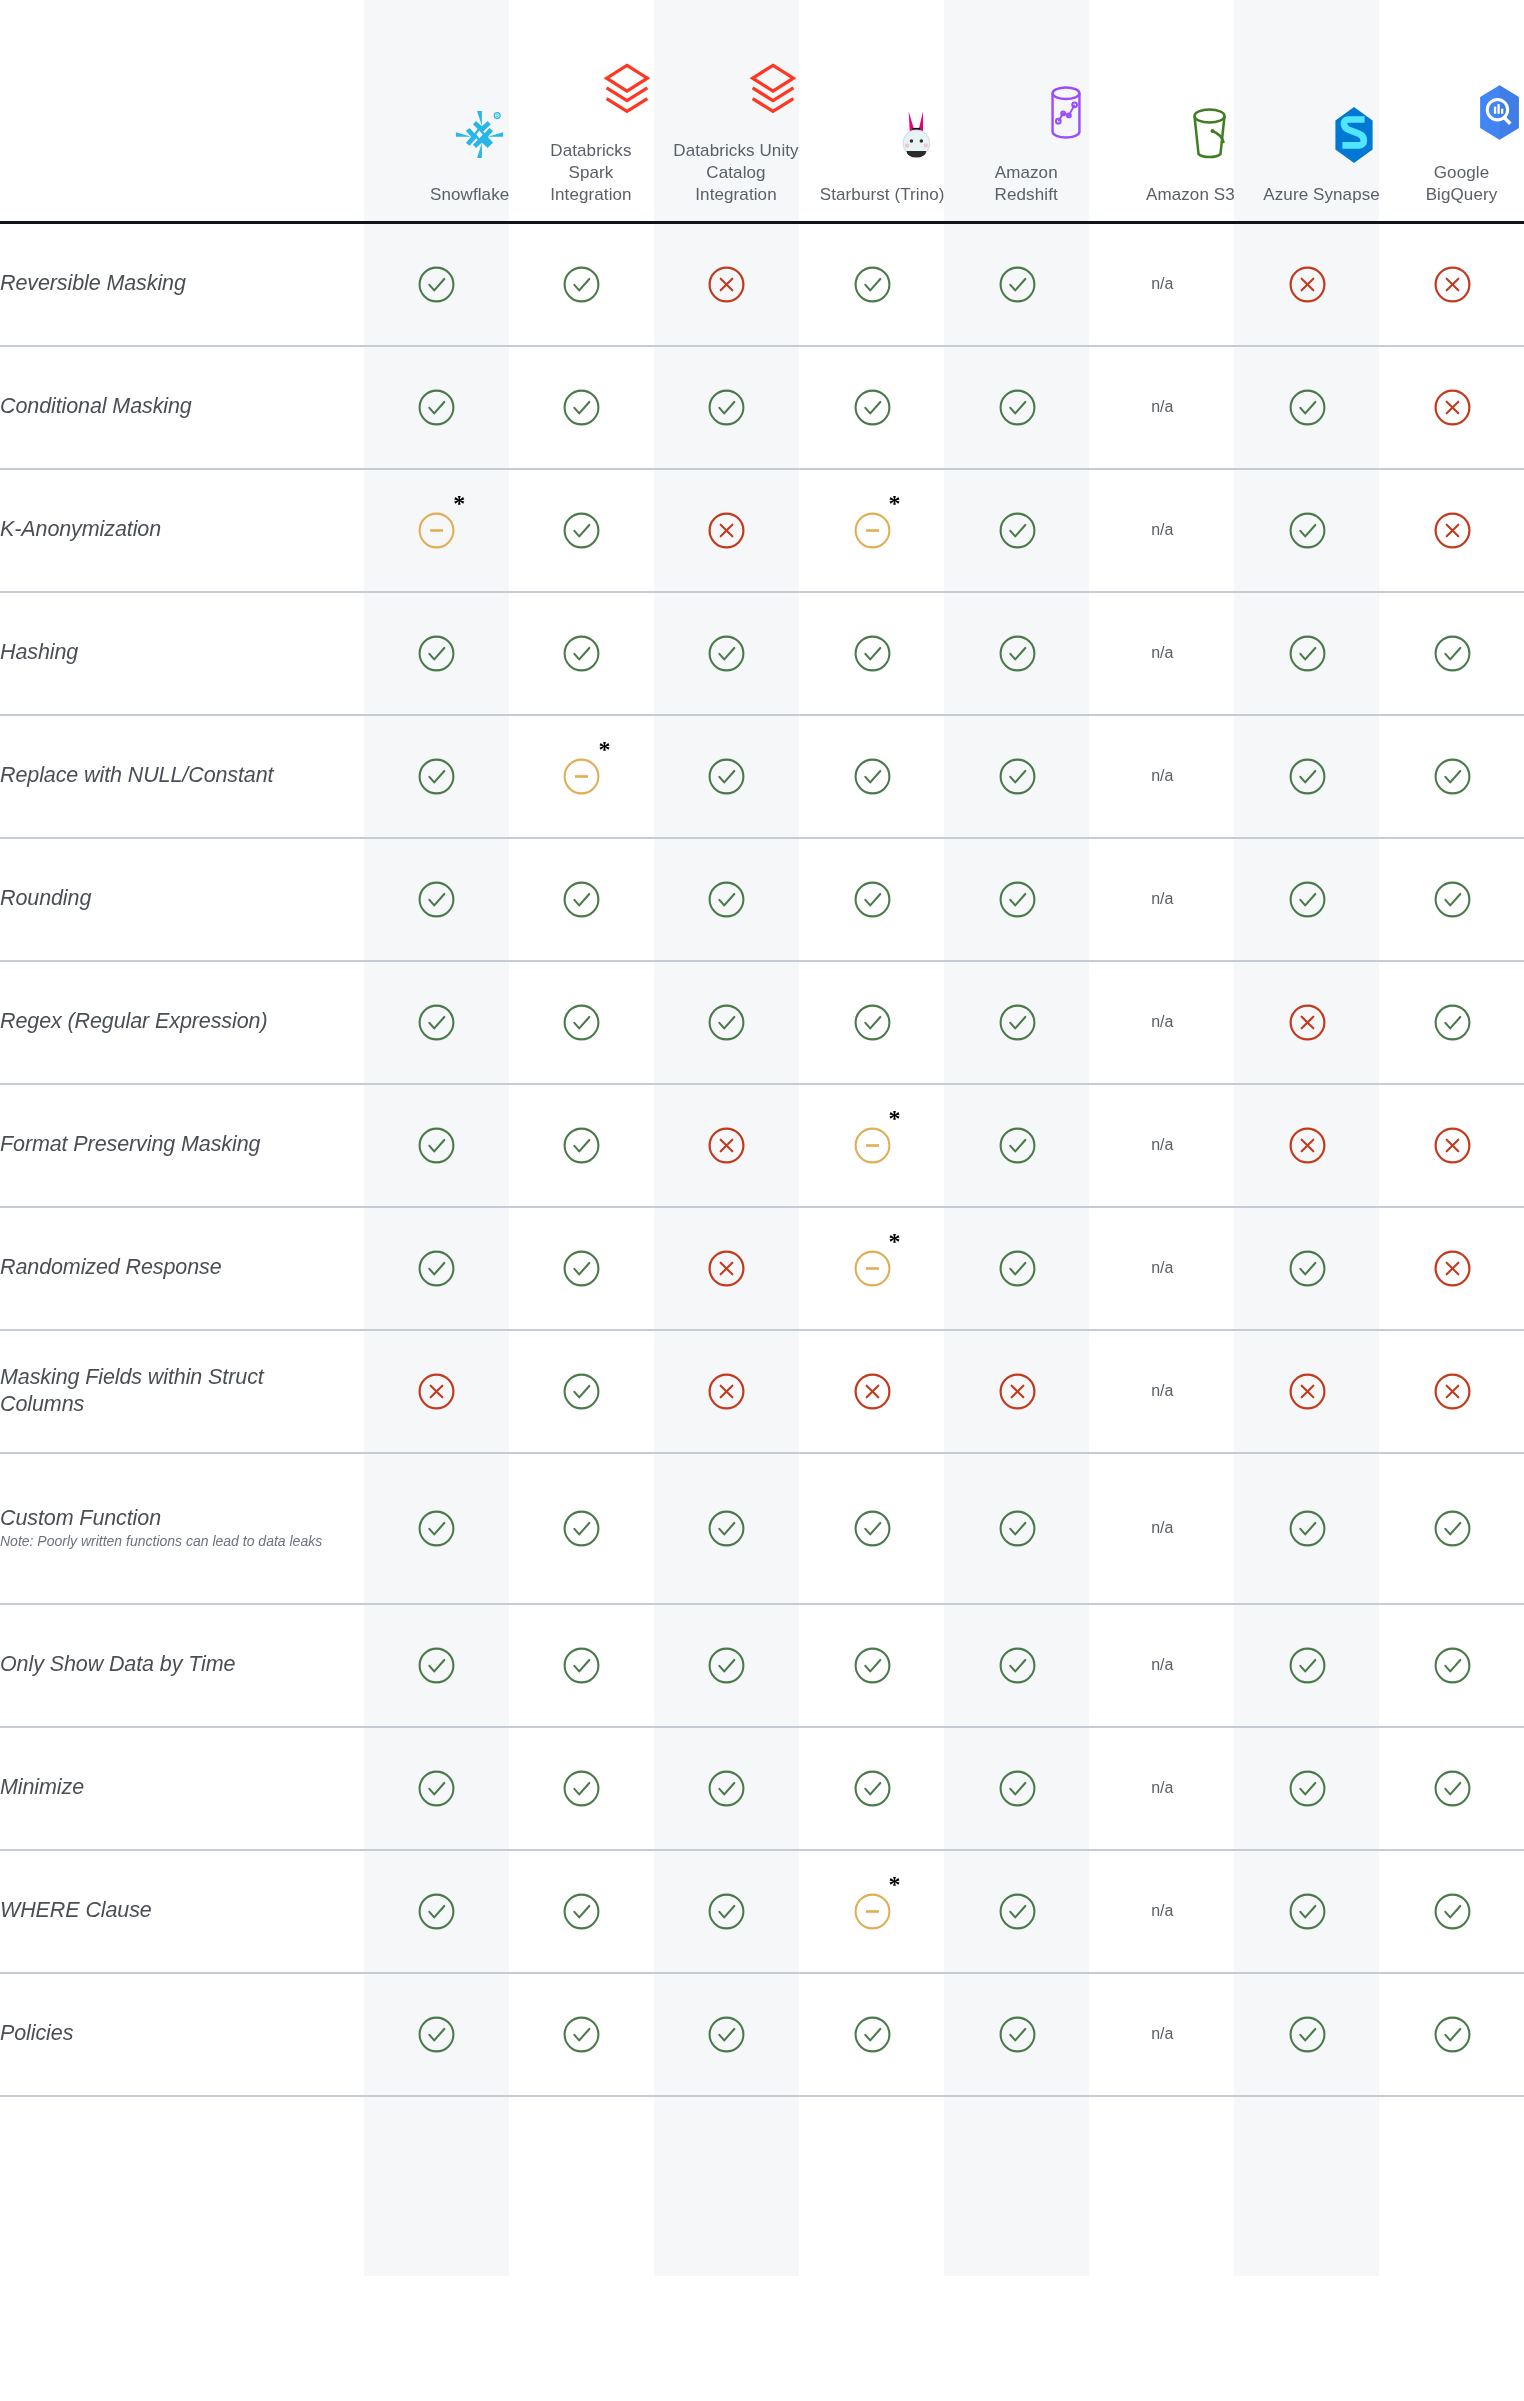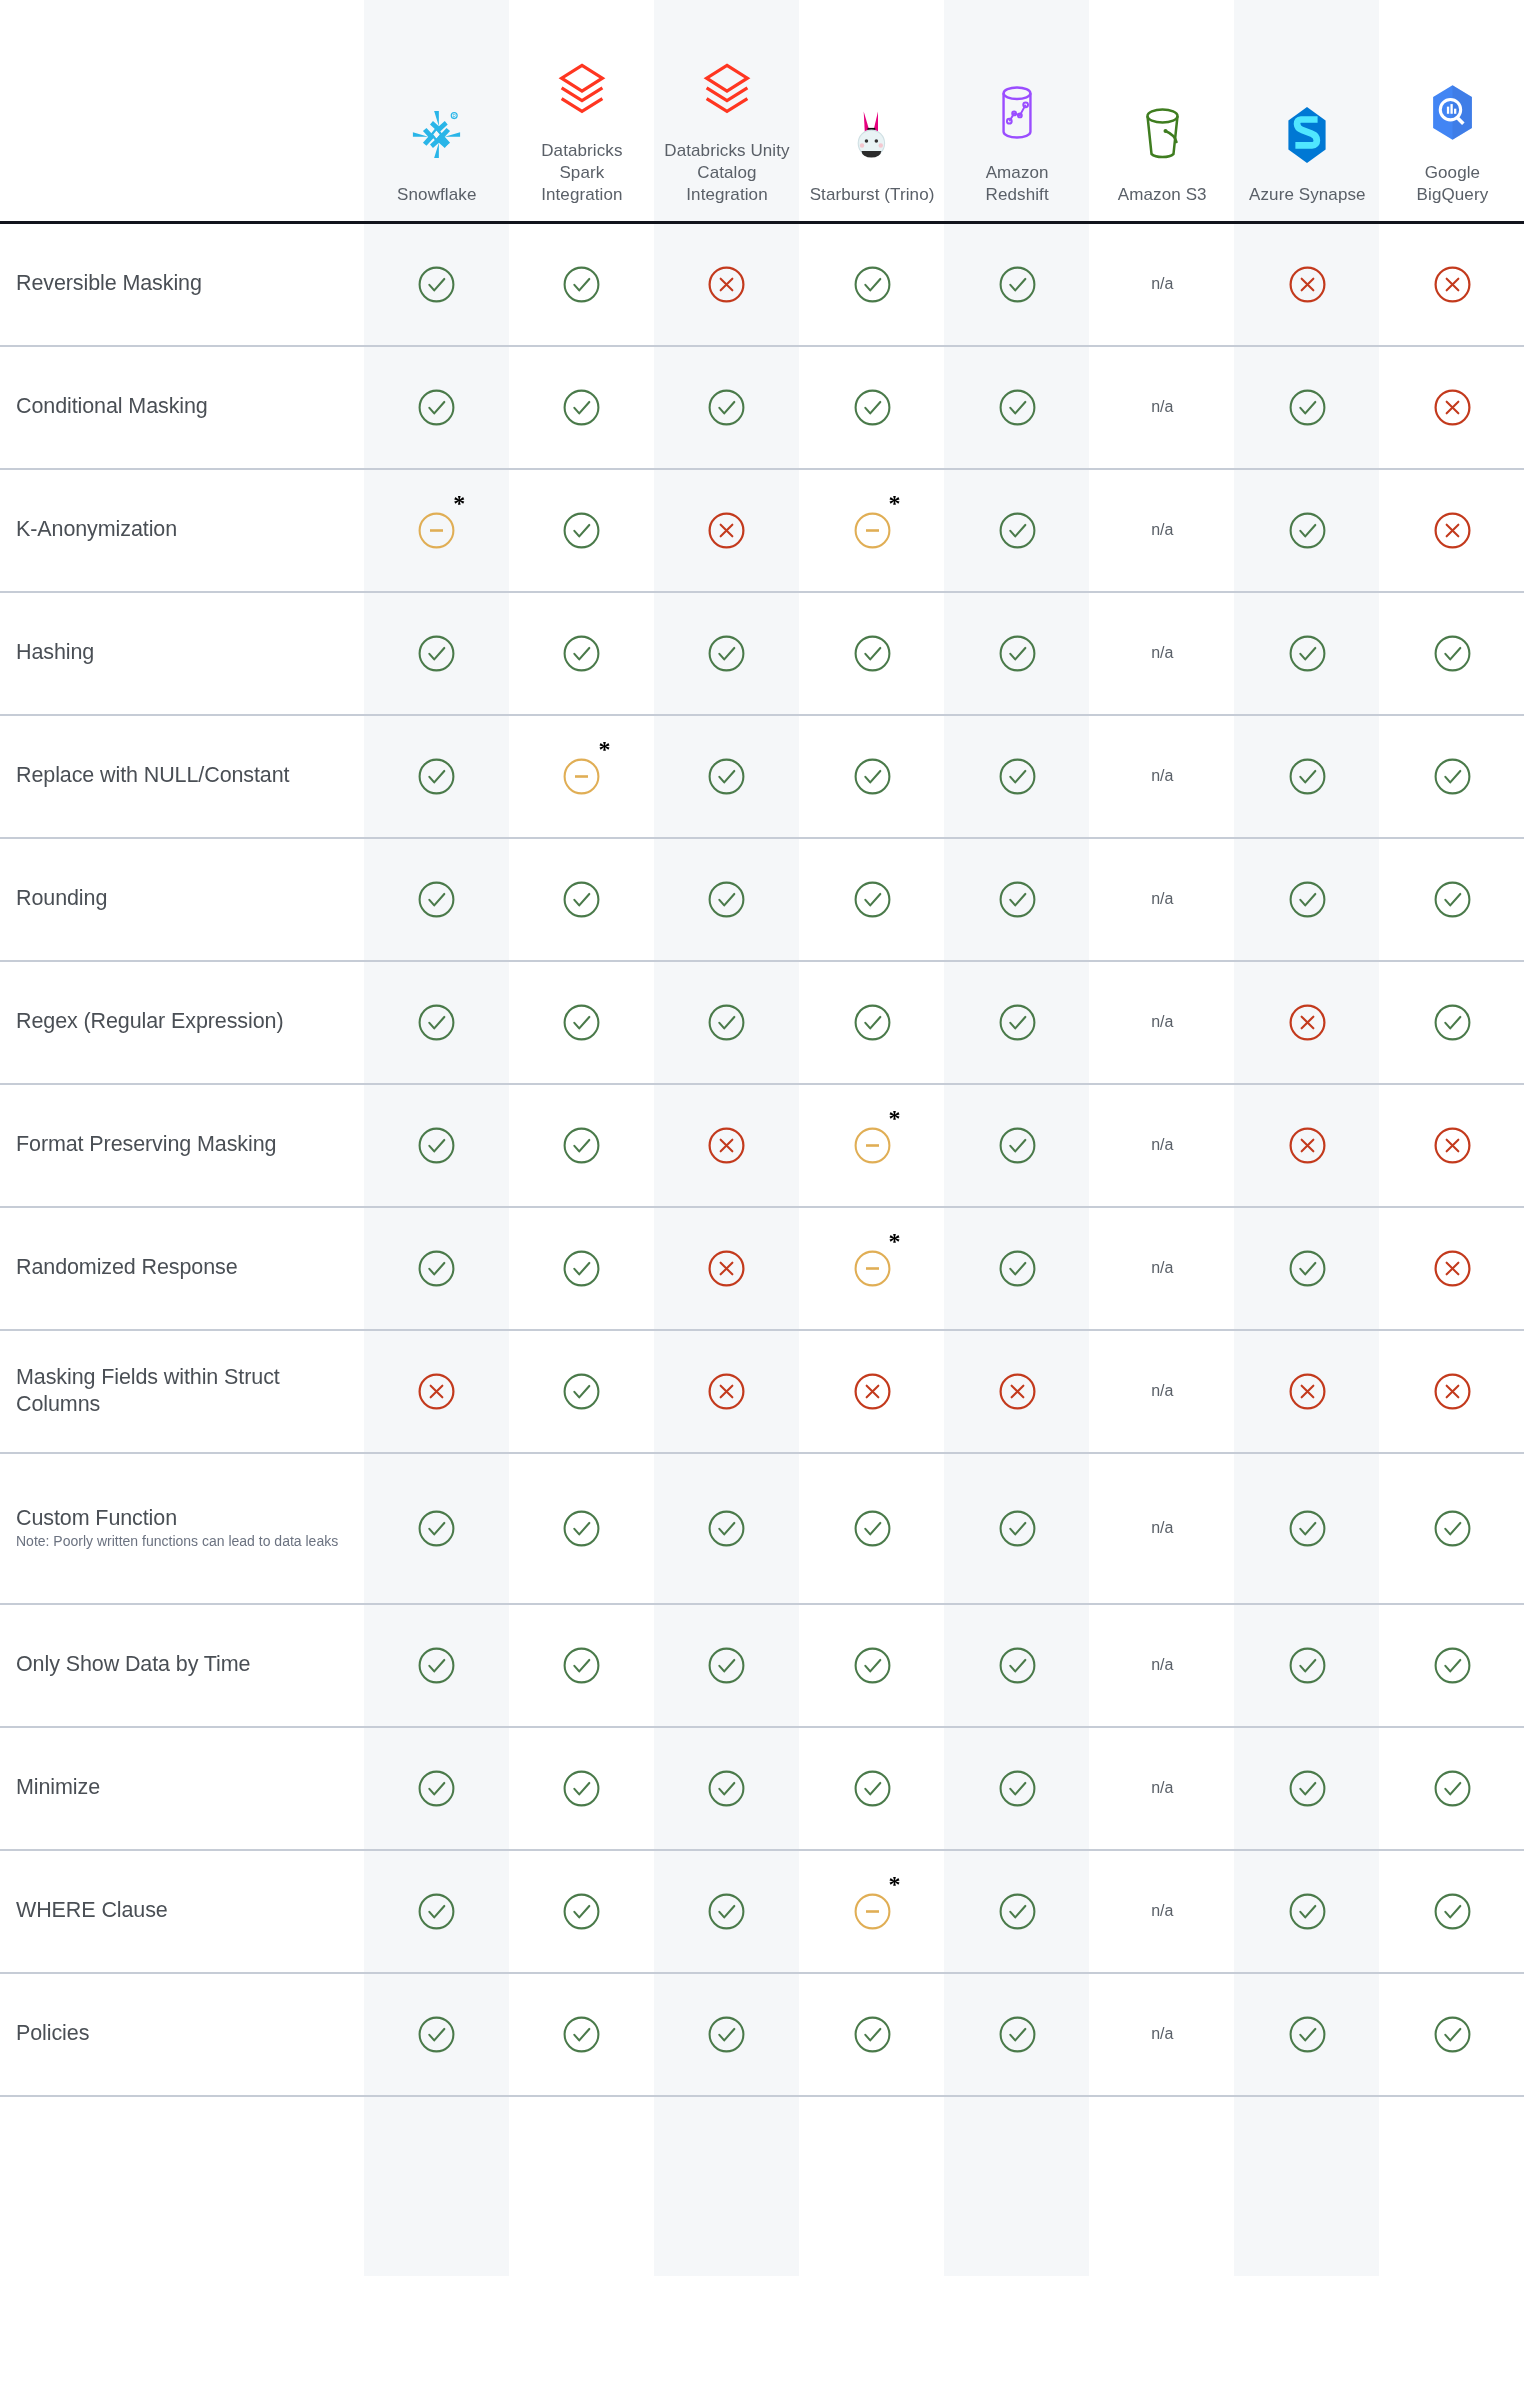--- a/index.html
+++ b/index.html
@@ -65,21 +65,21 @@
     text-align: center;
     border-bottom: 3.4px solid #12141c;
     font-weight: normal;
   }
   tr.header-row th.label-head {
     border-bottom: 3.4px solid #12141c;
   }
   .prod-cell {
     display: flex;
     flex-direction: column;
-    align-items: center;
+    align-items: flex-end;
     justify-content: flex-end;
   }
   .prod-logo {
     height: 75px;
     display: flex;
     align-items: center;
     justify-content: center;
     margin-bottom: 12px;
   }
   .prod-name {
@@ -103,21 +103,22 @@
     font-weight: bold;
     color: #000000;
     letter-spacing: -0.2px;
   }
 
   
   tr.data-row td {
     border-bottom: 2px solid #c6ccd6;
   }
   tr.data-row td.label-cell {
-    padding: 0 12px 0 16px;
+    padding: 0 12px 0 0;
+    font-style: italic;
   }
   .row-label {
     font-size: 21.5px;
     line-height: 27.5px;
     color: #4a4f55;
     letter-spacing: -0.1px;
   }
   .row-note {
     font-size: 14px;
     line-height: 19.4px;

